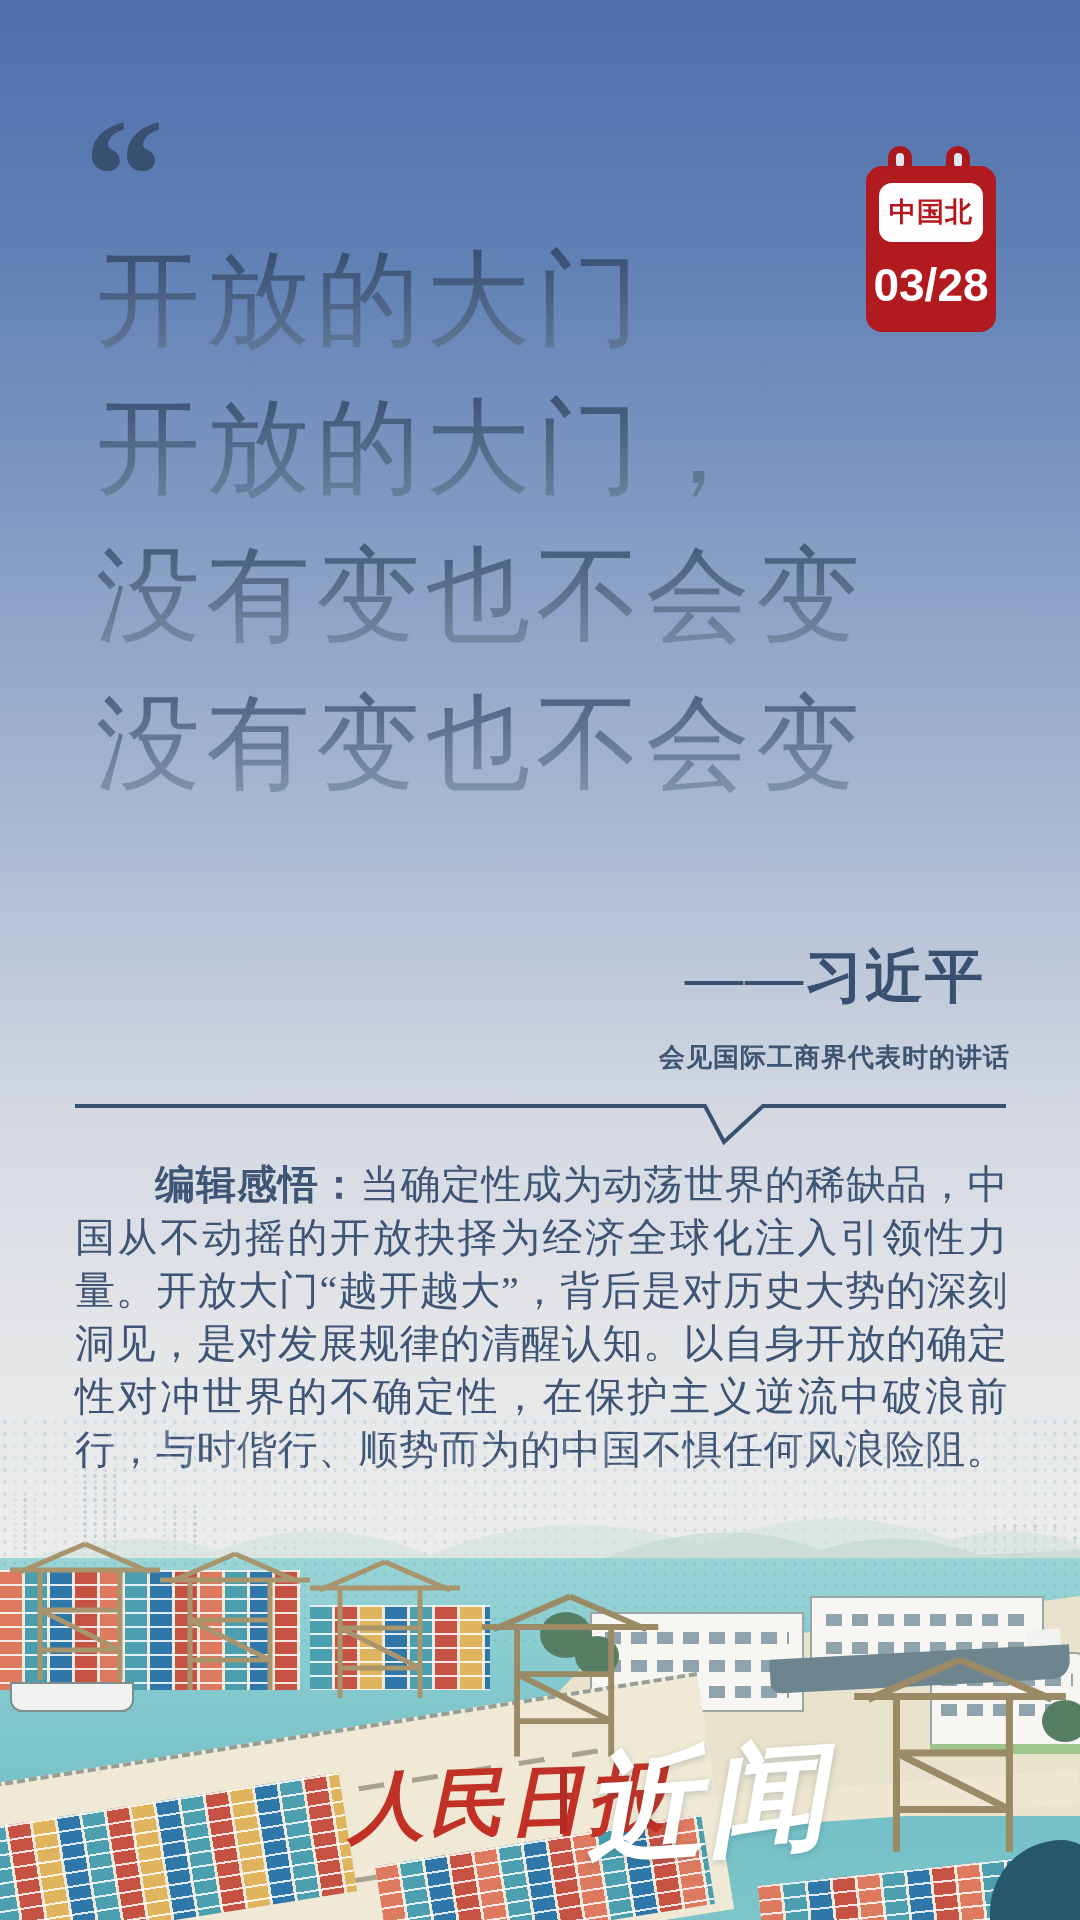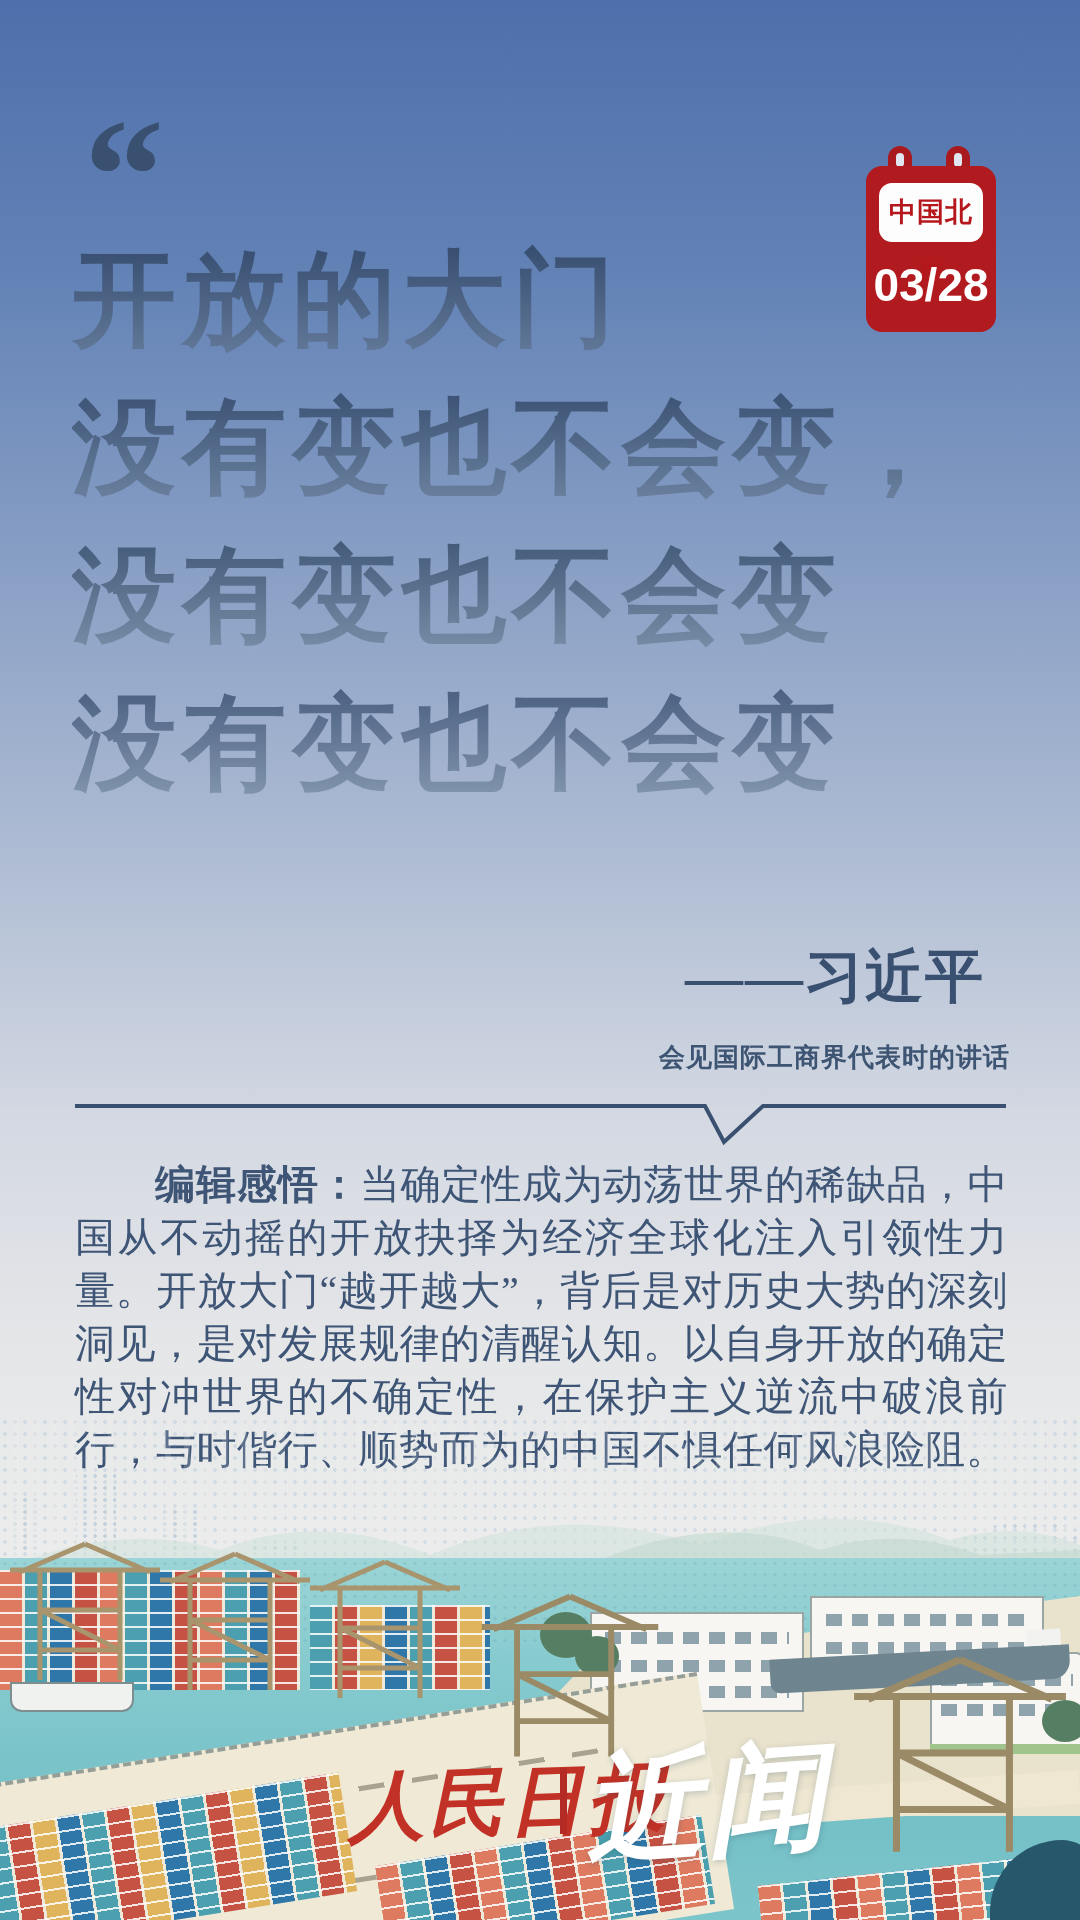--- a/index.html
+++ b/index.html
@@ -13,21 +13,21 @@
   .ring:before{content:"";position:absolute;left:8px;top:7px;width:8px;height:14px;border-radius:5px;background:#dfe6ef;}
   .ring.r1{left:22px;} .ring.r2{left:80px;}
   .badge-card{position:absolute;top:20px;left:0;width:130px;height:166px;background:#b11a1e;border-radius:16px;}
   .badge-city{position:absolute;left:13px;right:13px;top:17px;height:59px;background:#fdfdfd;border-radius:13px;
     color:#b5171c;font-weight:bold;font-size:27px;line-height:58px;text-align:center;letter-spacing:1px;}
   .badge-date{position:absolute;left:0;right:0;top:92px;text-align:center;color:#ffffff;
     font-family:"Liberation Sans","DejaVu Sans",sans-serif;font-weight:bold;font-size:46px;}
 
   
   .openmark{position:absolute;left:84px;top:96px;font-size:160px;font-weight:bold;color:#3a5070;line-height:1;}
-  .quote{position:absolute;left:72px;top:226px;font-weight:bold;font-size:104px;line-height:148px;
+  .quote{position:absolute;left:96px;top:226px;font-weight:normal;font-size:104px;line-height:148px;
     letter-spacing:6px;color:#3c5270;white-space:nowrap;}
   .closemark{font-size:66px;letter-spacing:0;position:relative;top:-38px;margin-left:20px;}
   @supports ((-webkit-background-clip:text) or (background-clip:text)){
     .quote .ql{-webkit-background-clip:text;background-clip:text;color:transparent;}
     .ql.l1{background-image:linear-gradient(180deg,#2f4669,#6a80a0);}
     .ql.l2{background-image:linear-gradient(180deg,#344b6e,#7389a6);}
     .ql.l3{background-image:linear-gradient(180deg,#3a5172,#8196ae);}
     .ql.l4{background-image:linear-gradient(180deg,#42577a,#92a5bb);}
   }
 
@@ -97,21 +97,21 @@
     <div class="badge-card">
       <div class="badge-city">中国北京</div>
       <div class="badge-date">03/28</div>
     </div>
   </div>
 
   <div class="openmark">“</div>
 
   <div class="quote">
     <div class="ql l1">开放的大门</div>
-    <div class="ql l2">没有变也不会变，</div>
+    <div class="ql l2">开放的大门，</div>
     <div class="ql l3">没有变也不会变</div>
     <div class="ql l4"><span>没有变也不会变</span><span class="closemark">”</span></div>
   </div>
 
   <div class="author">——习近平</div>
   <div class="source">会见国际工商界代表时的讲话</div>
 
   <svg class="divider" viewBox="0 0 1080 60">
     <path d="M75 14 H705 L724 50 L763 14 H1006" fill="none" stroke="#3a5070" stroke-width="4"></path>
   </svg>

